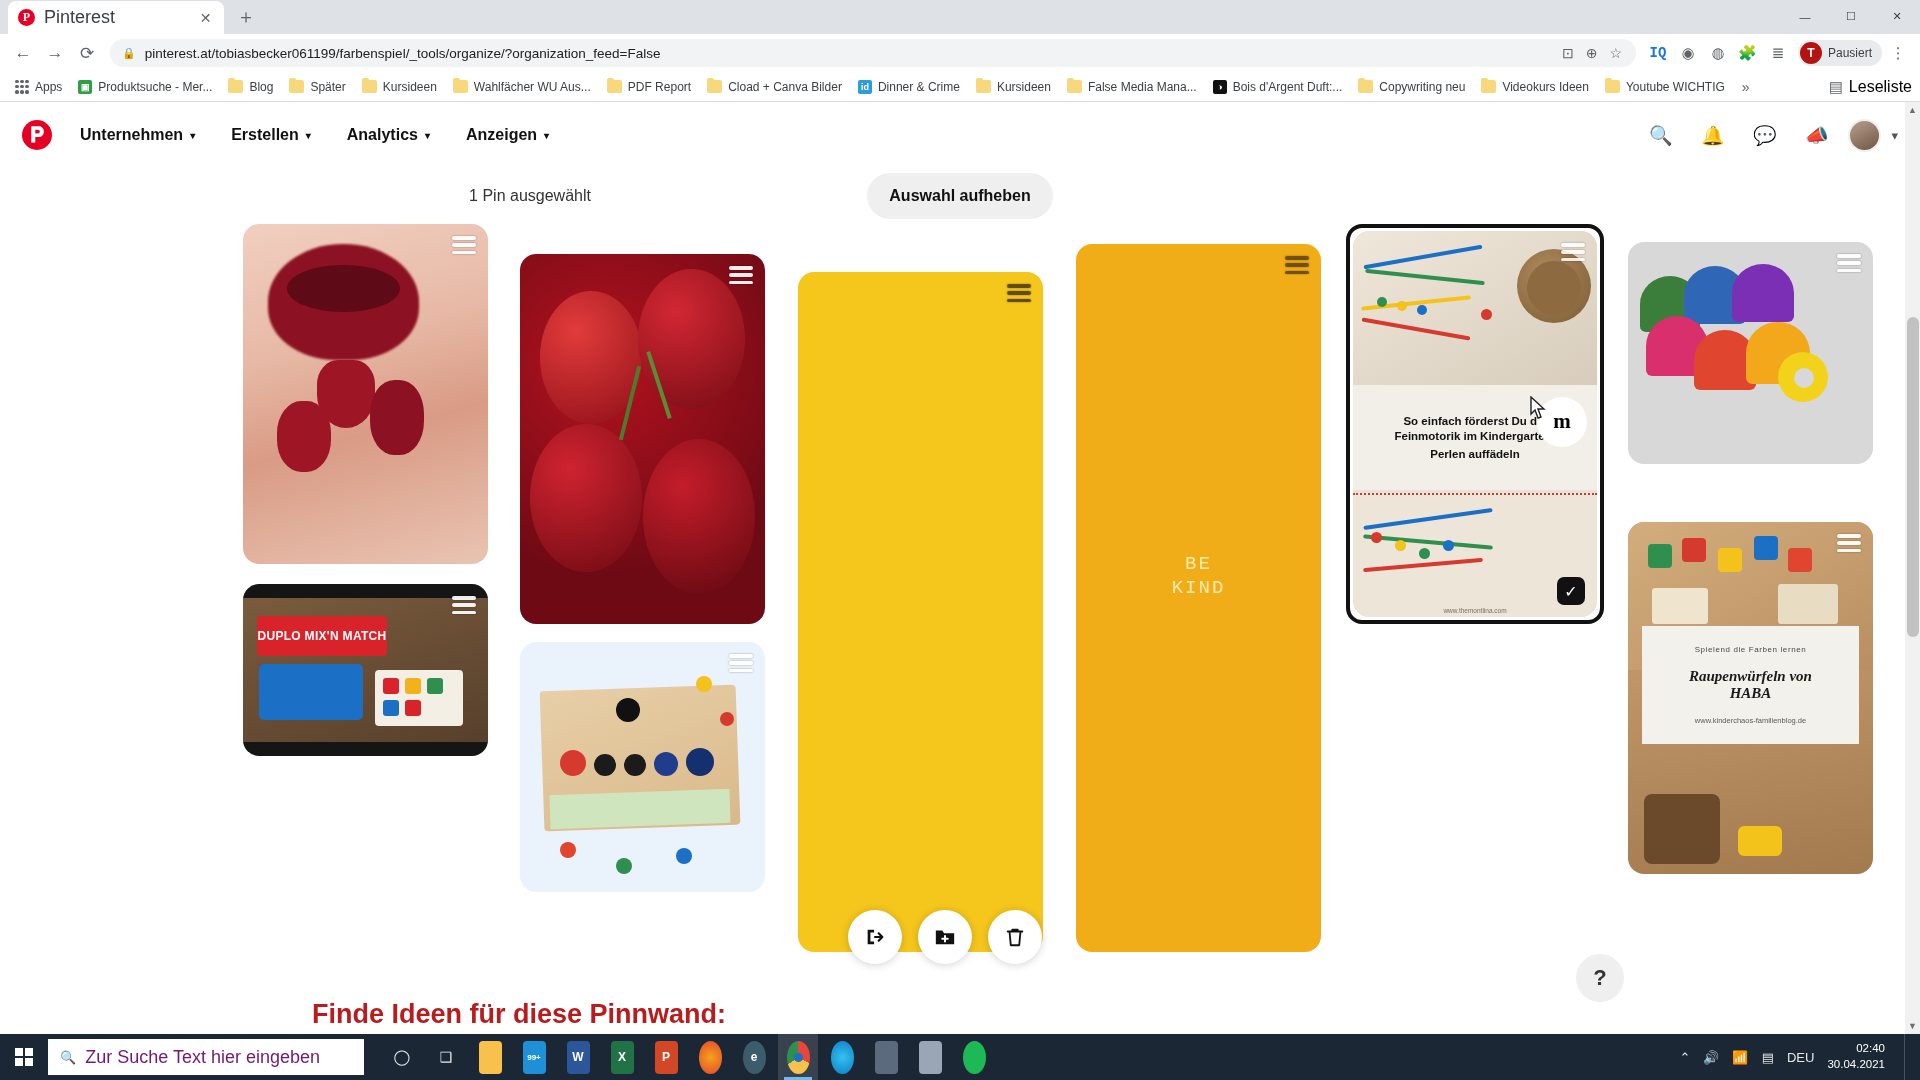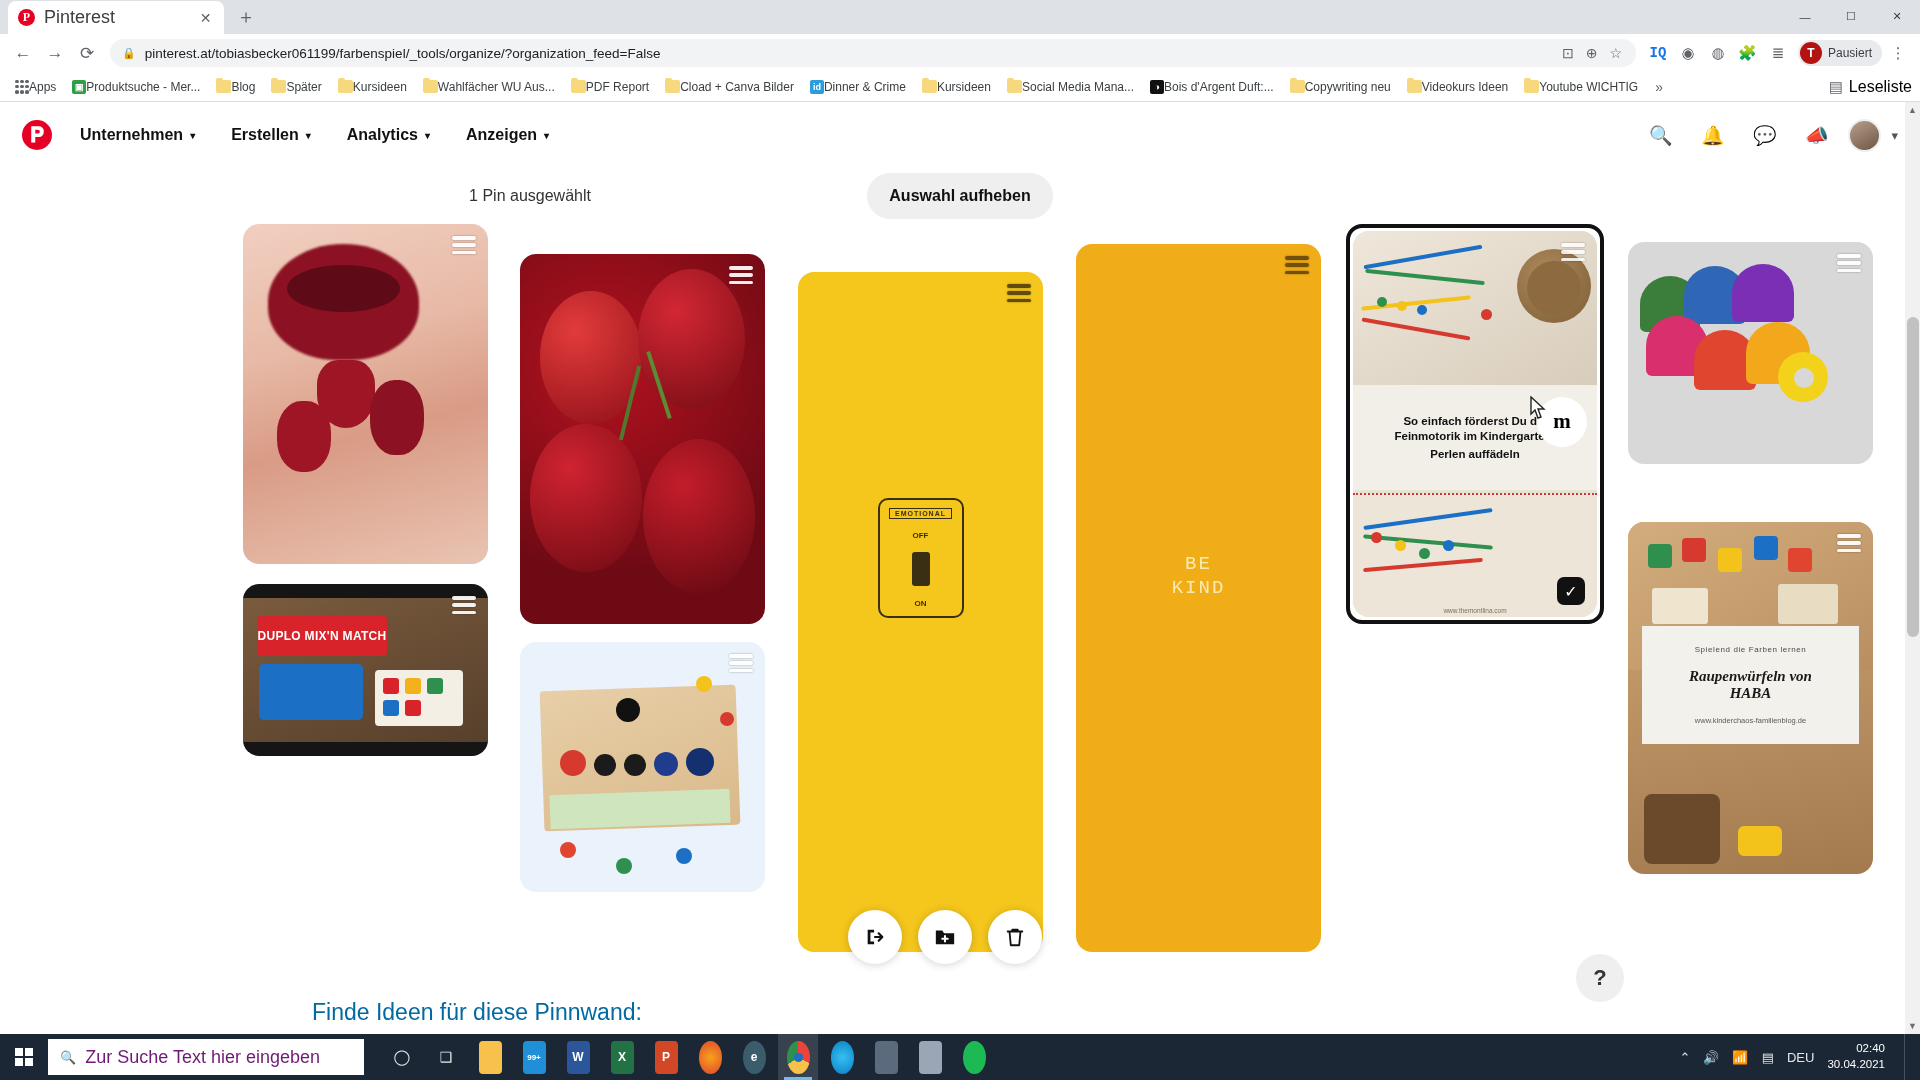--- a/index.html
+++ b/index.html
@@ -43,21 +43,21 @@
   .iqbadge { font-weight: bold; color: #1a73e8; font-size: 14px; font-family: Liberation Mono, monospace; }
   .profilechip {
     height: 26px; background: #e8eaed; border-radius: 13px; display: flex; align-items: center;
     padding: 0 10px 0 2px; gap: 6px; margin-left: 4px; flex: none;
   }
   .profilechip .av { width: 22px; height: 22px; border-radius: 50%; background: #b31412; color: #fff;
     font-size: 12px; display: flex; align-items: center; justify-content: center; font-weight: bold; }
   .profilechip .lbl { font-size: 12px; color: #3c4043; white-space: nowrap; }
 
   .bookmarks { height: 30px; background: #fff; display: flex; align-items: center; padding: 0 8px; gap: 2px; border-bottom: 1px solid #dadce0; }
-  .bm { display: flex; align-items: center; padding: 3px 7px; border-radius: 4px; flex: none; }
+  .bm { display: flex; align-items: center; gap: 6px; padding: 3px 7px; border-radius: 4px; flex: none; }
   .bm .bmlabel { font-size: 12px; color: #3c4043; white-space: nowrap; }
   .folder { width: 15px; height: 13px; background: #f7d87c; border-radius: 2px 2px 2px 2px; position: relative; flex: none; }
   .folder::before { content:""; position:absolute; left:0; top:-2px; width:7px; height:3px; background:#f7d87c; border-radius:2px 2px 0 0; }
   .appsgrid { width: 14px; height: 14px; display: grid; grid-template-columns: repeat(3,1fr); grid-template-rows: repeat(3,1fr); gap: 1.5px; flex: none; }
   .appsgrid i { background: #5f6368; border-radius: 50%; }
   .favsq { width: 14px; height: 14px; border-radius: 2px; display: flex; align-items: center; justify-content: center; font-size: 9px; color: #fff; font-weight: bold; flex: none; }
   .bm-right { margin-left: auto; display: flex; align-items: center; gap: 4px; }
   .overflow { color: #5f6368; font-size: 14px; padding: 0 8px; }
 
   
@@ -83,21 +83,21 @@
   .hamb { position: absolute; top: 12px; right: 12px; width: 24px; height: 18px; display: flex; flex-direction: column; justify-content: space-between; }
   .hamb i { height: 3.5px; background: rgba(255,255,255,0.92); border-radius: 2px; box-shadow: 0 0 2px rgba(0,0,0,.4); }
 
   .sel-wrap { position: absolute; border: 4px solid #111; border-radius: 16px; padding: 3px; background: #fff; }
   .check { position: absolute; right: 12px; bottom: 12px; width: 28px; height: 28px; border-radius: 7px; background: #111;
      color: #fff; display: flex; align-items: center; justify-content: center; font-size: 16px; }
 
   .actionbar { position: absolute; display: flex; gap: 16px; }
   .actbtn { width: 54px; height: 54px; border-radius: 50%; background: #fff; box-shadow: 0 1px 8px rgba(0,0,0,.18);
      display: flex; align-items: center; justify-content: center; color: #111; font-size: 20px; }
-  .findideas { position: absolute; font-size: 23px; font-weight: normal; color: #0369a1; }
+  .findideas { position: absolute; font-size: 27px; font-weight: bold; color: #b91c1c; }
   .helpbtn { position: absolute; width: 48px; height: 48px; border-radius: 50%; background: #efefef;
      display: flex; align-items: center; justify-content: center; font-size: 22px; font-weight: bold; color: #333; }
 
   .scrollbar { position: absolute; right: 0; top: 102px; width: 15px; height: 932px; background: #f1f1f1; }
   .scrollthumb { position: absolute; right: 1px; top: 215px; width: 12px; height: 320px; background: #c1c1c1; border-radius: 6px; }
   .scrollup, .scrolldn { position: absolute; right: 2px; width: 11px; text-align: center; font-size: 9px; color: #6e6e6e; }
 
   
   .taskbar { position: absolute; left: 0; top: 1034px; width: 1920px; height: 46px; background: #1b2735; display: flex; align-items: center; }
   .startbtn { width: 48px; height: 46px; display: flex; align-items: center; justify-content: center; }
@@ -205,21 +205,21 @@
     <div class="bm">
       <span class="favsq" style="background:#2d9cdb">id</span>
       <span class="bmlabel">Dinner &amp; Crime</span>
     </div>
     <div class="bm">
       <span class="folder"></span>
       <span class="bmlabel">Kursideen</span>
     </div>
     <div class="bm">
       <span class="folder"></span>
-      <span class="bmlabel">Social Media Mana...</span>
+      <span class="bmlabel">False Media Mana...</span>
     </div>
     <div class="bm">
       <span class="favsq" style="background:#111">◑</span>
       <span class="bmlabel">Bois d'Argent Duft:...</span>
     </div>
     <div class="bm">
       <span class="folder"></span>
       <span class="bmlabel">Copywriting neu</span>
     </div>
     <div class="bm">
@@ -337,26 +337,20 @@
         <div style="position:absolute;left:156px;top:206px;width:16px;height:16px;background:#1b6fc4;border-radius:50%;"></div>
         <div style="position:absolute;left:200px;top:70px;width:14px;height:14px;background:#d63a2f;border-radius:50%;"></div>
         <div class="hamb">
             <i></i>
             <i></i>
             <i></i>
           </div>
       </div>
 
       <div class="card" style="left:798px; top:48px; width:245px; height:680px; background:#f5c61c;">
-        <div style="position:absolute;left:50%;top:42%;transform:translate(-50%,-50%);width:86px;height:120px;border:2.5px solid #3a2f12;border-radius:10px;display:flex;flex-direction:column;align-items:center;justify-content:space-between;padding:8px 0;">
-          <div style="font-size:7px;letter-spacing:1px;border:1.5px solid #3a2f12;padding:1px 5px;color:#3a2f12;font-weight:bold;">EMOTIONAL</div>
-          <div style="font-size:8px;color:#3a2f12;font-weight:bold;">OFF</div>
-          <div style="width:18px;height:34px;background:#3a2f12;border-radius:3px;"></div>
-          <div style="font-size:8px;color:#3a2f12;font-weight:bold;">ON</div>
-        </div>
         <div class="hamb">
             <i style="background:rgba(60,45,10,.8)"></i>
             <i style="background:rgba(60,45,10,.8)"></i>
             <i style="background:rgba(60,45,10,.8)"></i>
           </div>
       </div>
 
       <div class="card" style="left:1076px; top:20px; width:245px; height:708px; background:#f0ad18;">
         <div style="position:absolute;left:50%;top:47%;transform:translate(-50%,-50%);text-align:center;color:#fbeab0;font-size:19px;line-height:1.25;letter-spacing:2px;font-family:'Liberation Mono',monospace;">
           <div>BE</div>

